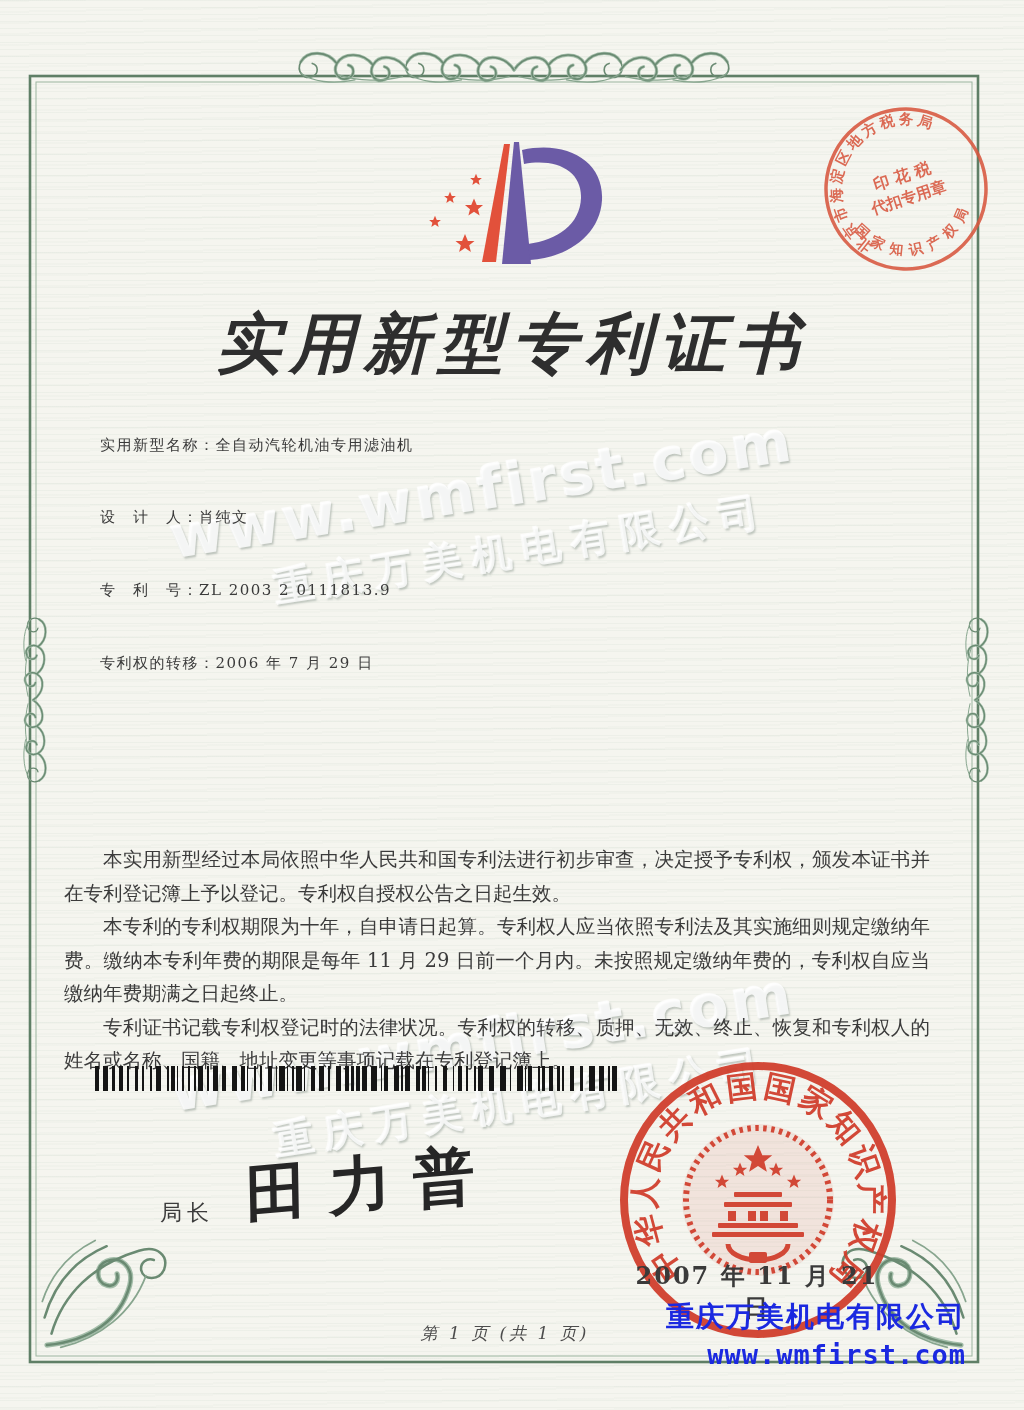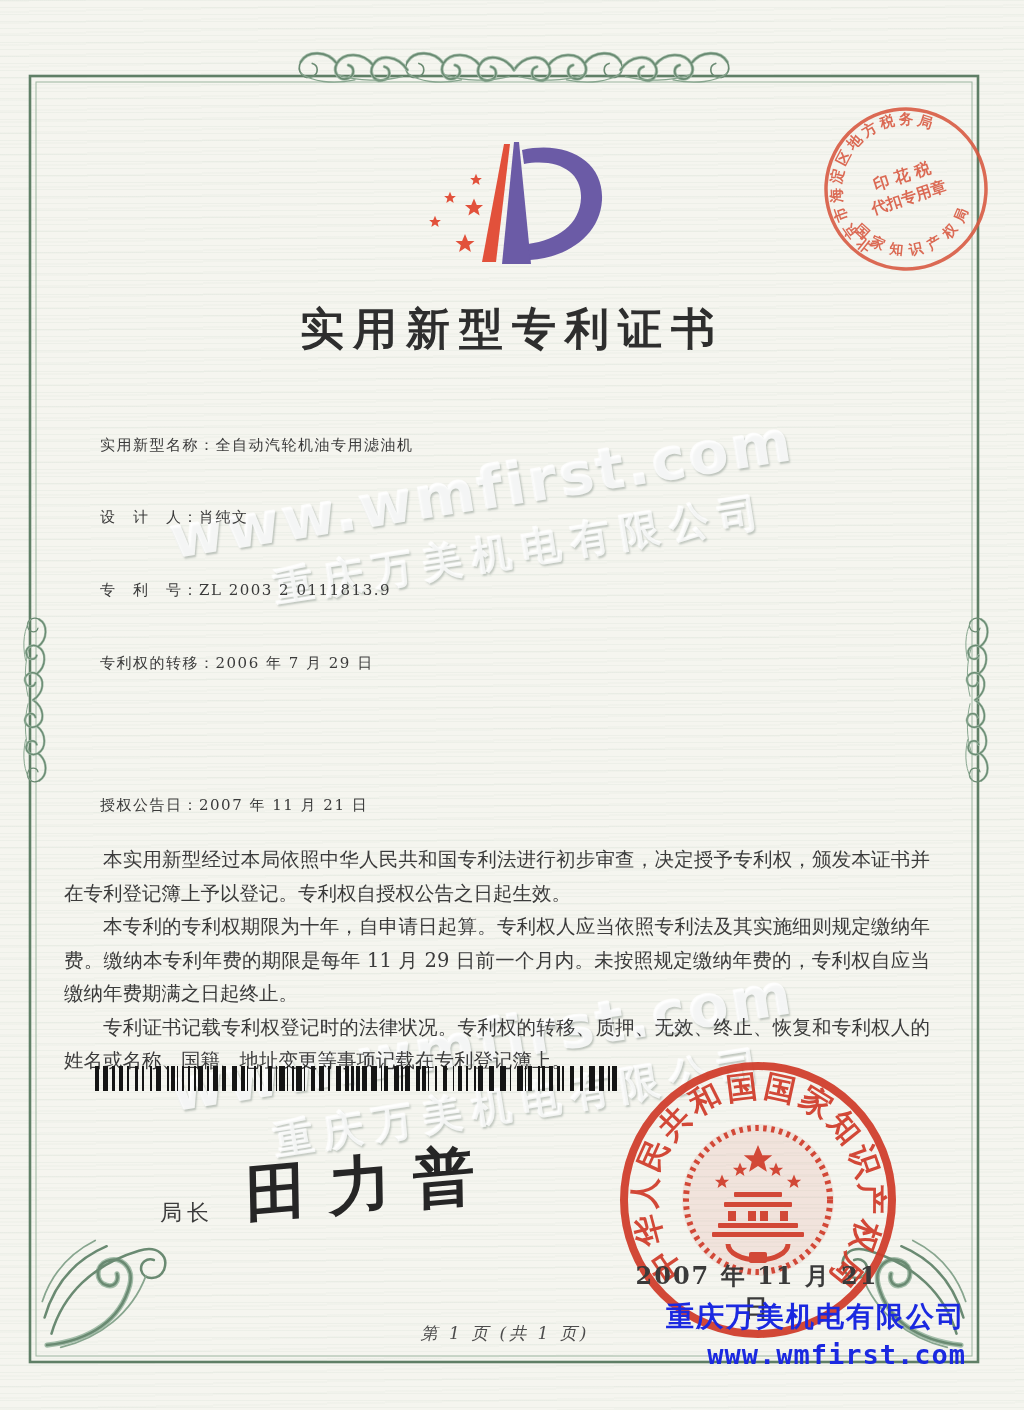--- a/index.html
+++ b/index.html
@@ -16,21 +16,21 @@
   
   .wm{position:absolute;left:165px;width:600px;transform:rotate(-9deg);transform-origin:left top;z-index:2;pointer-events:none;}
   .wm .l1{font-family:"DejaVu Sans","Liberation Sans",sans-serif;font-weight:bold;font-size:58px;letter-spacing:3px;
           color:rgba(255,255,255,0.82);text-shadow:1px 2px 2px rgba(125,138,128,0.45), -1px -1px 1px rgba(255,255,255,0.9);}
   .wm .l2{font-family:"DejaVu Sans","Liberation Sans",sans-serif;font-weight:bold;font-size:40px;letter-spacing:10px;margin-left:95px;margin-top:4px;
           color:rgba(255,255,255,0.78);text-shadow:1px 2px 2px rgba(125,138,128,0.42), -1px -1px 1px rgba(255,255,255,0.88);}
   
   #border-svg{position:absolute;left:0;top:0;z-index:3;}
   
   .cert-no{left:58px;top:156px;font-size:20px;letter-spacing:5px;color:#4a4a4a;z-index:4;}
-  .title{left:0;top:300px;width:1024px;text-align:center;font-size:44px;font-weight:bold;letter-spacing:9px;color:#2e2e2e;z-index:4;}
+  .title{left:0;top:300px;width:1024px;text-align:center;font-size:65px;font-weight:bold;letter-spacing:9px;color:#2e2e2e;z-index:4;font-style:italic;}
   
   .field-row{position:absolute;left:100px;font-size:15px;color:#3a3a3a;letter-spacing:1.5px;z-index:4;white-space:nowrap;}
   
   .body-text{left:64px;top:843px;width:866px;z-index:4;}
   .body-text p{margin:0;font-size:19.5px;line-height:33.5px;text-align:justify;text-indent:2em;color:#3b3b3b;}
   
   .barcode{left:95px;top:1066px;width:526px;height:25px;z-index:5;display:flex;align-items:stretch;}
   .barcode span{display:inline-block;background:#151515;height:100%;}
   
   .sig-label{left:160px;top:1198px;font-size:22px;letter-spacing:5px;color:#3c3c3c;z-index:6;}
@@ -139,23 +139,20 @@
     <span>实用新型名称：</span><span>全自动汽轮机油专用滤油机</span>
   </div>
   <div class="field-row" style="top:508px;">
     <span>设　计　人：</span><span>肖纯文</span>
   </div>
   <div class="field-row" style="top:581px;">
     <span>专　利　号：</span><span>ZL 2003 2 0111813.9</span>
   </div>
   <div class="field-row" style="top:654px;">
     <span>专利权的转移：</span><span>2006 年 7 月 29 日</span>
-  </div>
-  <div class="field-row" style="top:796px;">
-    <span>授权公告日：</span><span>2007 年 11 月 21 日</span>
   </div>
 
   <div class="abs body-text">
     <p>本实用新型经过本局依照中华人民共和国专利法进行初步审查，决定授予专利权，颁发本证书并在专利登记簿上予以登记。专利权自授权公告之日起生效。</p>
     <p>本专利的专利权期限为十年，自申请日起算。专利权人应当依照专利法及其实施细则规定缴纳年费。缴纳本专利年费的期限是每年 11 月 29 日前一个月内。未按照规定缴纳年费的，专利权自应当缴纳年费期满之日起终止。</p>
     <p>专利证书记载专利权登记时的法律状况。专利权的转移、质押、无效、终止、恢复和专利权人的姓名或名称、国籍、地址变更等事项记载在专利登记簿上。</p>
   </div>
 
   <div class="abs barcode">
       <span style="width:4px;margin-right:4px"></span>

